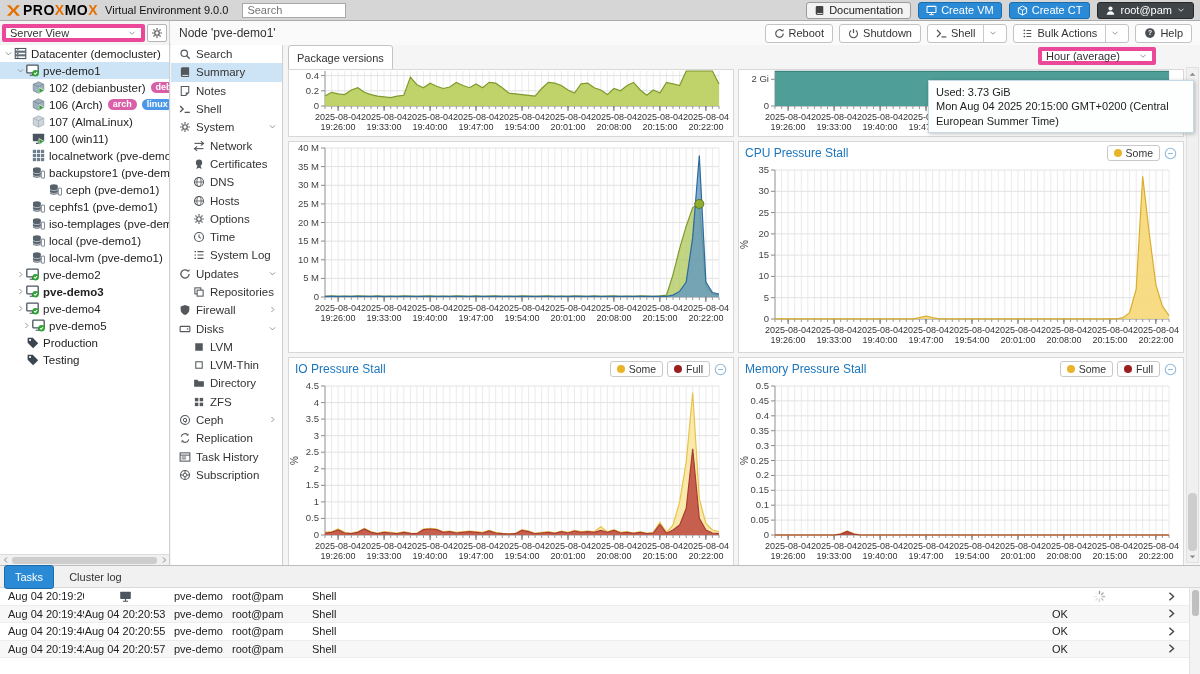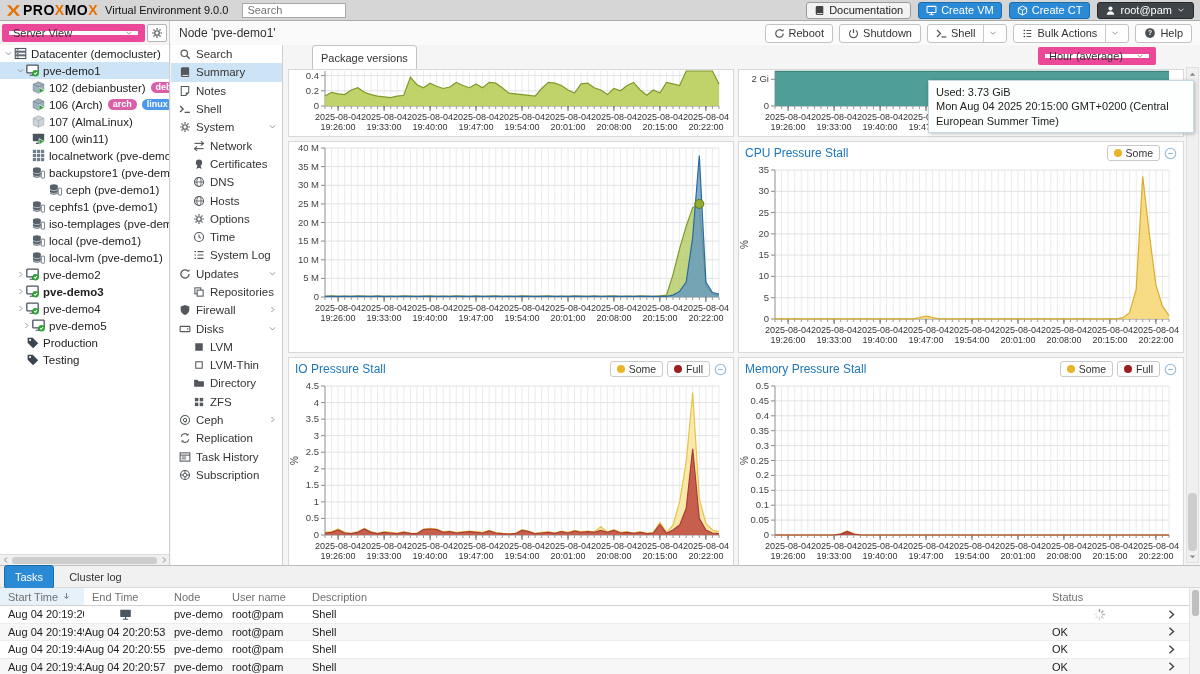--- a/index.html
+++ b/index.html
@@ -16,21 +16,21 @@
   .brand-sub { font-size:11px; color:#111; margin-left:5px; white-space:nowrap; }
   .global-search { margin-left:14px; width:104px; height:15px; border:1px solid #a8a8a8; font-size:11px; padding:0 4px; color:#333; background:#fff; }
   .header-actions { margin-left:auto; display:flex; gap:7px; align-items:center; }
   .hbtn { display:inline-flex; align-items:center; gap:4px; height:17px; padding:0 7px; font-size:11px; border-radius:3px; border:1px solid #9c9c9c; background:#f3f3f3; color:#222; cursor:pointer; white-space:nowrap; }
   .hbtn.blue { background:#2a8ad6; border-color:#1a6cab; color:#fff; }
   .hbtn.dark { background:#3f4449; border-color:#26292c; color:#fff; }
 
   
   .second-bar { position:absolute; top:21px; left:0; right:0; height:24px; background:#fafafa; border-bottom:1px solid #d5d5d5; }
   .view-wrap { position:absolute; left:0; top:0; width:170px; height:24px; border-right:1px solid #cfcfcf; display:flex; align-items:center; padding:0 2px; gap:2px; background:#f4f4f4; }
-  .select { display:flex; align-items:center; justify-content:space-between; background:#fff; border:7px solid #ec4899; border-radius:2px; height:18px; font-size:11px; padding:0 4px; color:#333; flex:1; cursor:pointer; }
+  .select { display:flex; align-items:center; justify-content:space-between; background:#fff; border:4px solid #ec4899; border-radius:2px; height:18px; font-size:11px; padding:0 4px; color:#333; flex:1; cursor:pointer; }
   .gearbtn { width:20px; height:18px; background:#fff; border:1px solid #b5b5b5; border-radius:2px; display:flex; align-items:center; justify-content:center; cursor:pointer; }
   .node-header { position:absolute; left:171px; right:0; top:0; height:24px; display:flex; align-items:center; padding:0 8px; background:#fafafa; }
   .node-title { font-size:12px; color:#333; }
   .node-actions { margin-left:auto; display:flex; gap:6px; align-items:center; }
   .nbtn { display:inline-flex; align-items:center; gap:4px; height:19px; padding:0 8px; font-size:11px; background:#fff; border:1px solid #c3c3c3; border-radius:3px; color:#333; cursor:pointer; white-space:nowrap; }
   .nbtn .split { border-left:1px solid #c9c9c9; margin-left:4px; padding-left:4px; height:100%; display:flex; align-items:center; }
 
   
   .tree-panel { position:absolute; left:0; top:45px; width:170px; height:520px; background:#fff; border-right:1px solid #cfcfcf; overflow:hidden; }
   .trow { display:flex; align-items:center; height:17px; font-size:11.5px; color:#222; white-space:nowrap; cursor:pointer; }
@@ -45,21 +45,21 @@
   
   .menu-panel { position:absolute; left:171px; top:45px; width:112px; height:520px; background:#fff; border-right:1px solid #cfcfcf; overflow:hidden; }
   .mrow { position:relative; display:flex; align-items:center; gap:5px; height:18.3px; font-size:11.5px; color:#333; cursor:pointer; padding-left:8px; white-space:nowrap; }
   .mrow.lvl1 { padding-left:22px; }
   .mrow.sel { background:#cde4f6; }
   .mcaret { position:absolute; right:5px; color:#9a9a9a; }
 
   
   .content { position:absolute; left:283px; top:45px; right:0; height:520px; background:#f5f5f5; }
   .content-toolbar { position:absolute; top:0; left:0; right:0; height:22px; }
-  .pkgbtn { position:absolute; left:5px; top:0; height:26px; padding:0 8px; font-size:11px; background:#fff; border:1px solid #c3c3c3; border-radius:3px; color:#333; cursor:pointer;margin-left:24px; }
+  .pkgbtn { position:absolute; left:5px; top:0; height:26px; padding:0 8px; font-size:11px; background:#fff; border:1px solid #c3c3c3; border-radius:3px; color:#333; cursor:pointer; }
   .timeframe { position:absolute; right:44px; top:2px; width:118px; height:18px; }
   .chart-grid { position:absolute; left:5px; top:24px; width:896px; bottom:0; display:flex; flex-wrap:wrap; gap:4px; align-content:flex-start; }
   .panel { width:446px; background:#fff; border:1px solid #d8d8d8; }
   .panel.partial { height:68px; overflow:hidden; }
   .panel-hd { height:22px; display:flex; align-items:center; padding:0 6px; gap:4px; }
   .panel-title { font-size:12px; color:#1b76bd; margin-right:auto; }
   .leg-btn { display:inline-flex; align-items:center; gap:4px; height:16px; padding:0 6px; font-size:10.5px; color:#333; background:#fff; border:1px solid #c9c9c9; border-radius:3px; cursor:pointer; }
   .leg-dot { width:8px; height:8px; border-radius:50%; display:inline-block; }
   .collapse { color:#8fb9da; cursor:pointer; display:inline-flex; }
 
@@ -1878,34 +1878,20 @@
   <div>Used: 3.73 GiB</div>
   <div>Mon Aug 04 2025 20:15:00 GMT+0200 (Central European Summer Time)</div>
 </div>
 
 <section class="tasks-panel">
   <div class="task-tabs">
     <button class="ttab active">Tasks</button>
     <button class="ttab">Cluster log</button>
   </div>
   <div class="tgrid" id="taskTable">
-      <div class="trowg head">
-        <span class="tcell sorted">Start Time<span class="ico ">
-            <svg viewBox="0 0 16 16" width="11" height="11">
-              <path d="M8 3v7.5" stroke="#777" stroke-width="1.4"></path>
-              <path d="M4.8 7.8L8 11l3.2-3.2" fill="none" stroke="#777" stroke-width="1.4"></path>
-            </svg>
-          </span></span>
-        <span class="tcell">End Time</span>
-        <span class="tcell">Node</span>
-        <span class="tcell">User name</span>
-        <span class="tcell">Description</span>
-        <span class="tcell">Status</span>
-        <span class="tcell"></span>
-      </div>
       <div class="trowg">
         <span class="tcell">Aug 04 20:19:20</span>
         <span class="tcell c">
           <span class="ico ">
             <svg viewBox="0 0 16 16" width="13" height="13">
               <rect x="1.5" y="2" width="13" height="9" rx="0.8" fill="#4a5560"></rect>
               <path d="M8 11v2.4M4.8 13.9h6.4" stroke="#4a5560" stroke-width="1.4"></path>
             </svg>
           </span>
         </span>

